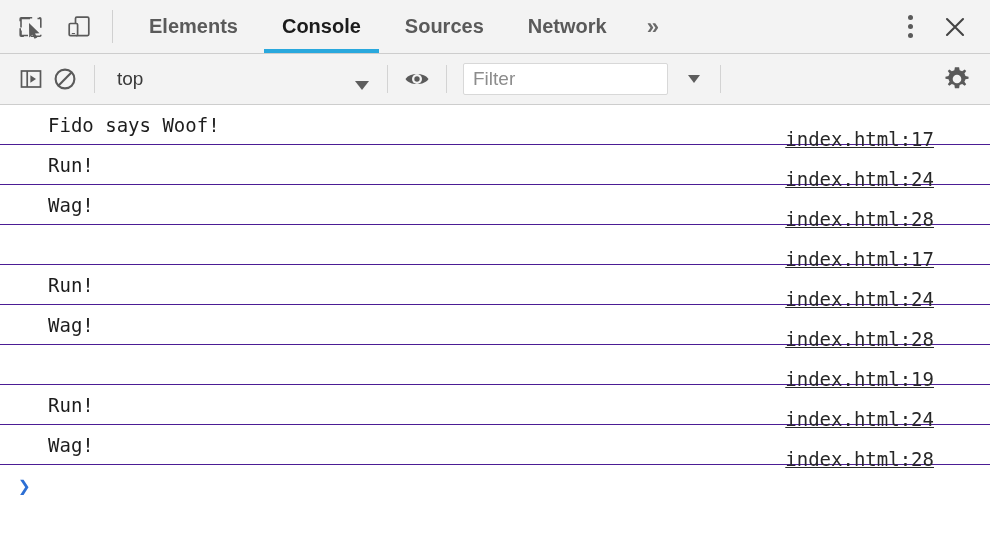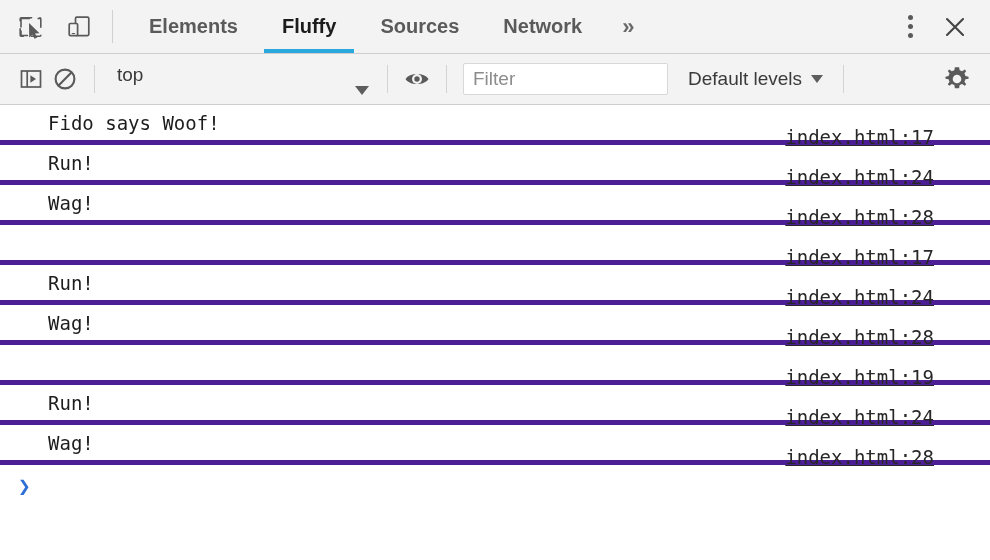--- a/index.html
+++ b/index.html
@@ -135,26 +135,25 @@
     cursor: pointer;
   }
   .fb-sep {
     width: 1px;
     height: 28px;
     background: #d3d3d3;
     margin: 0 12px;
   }
   .ctx-select {
     display: flex;
-    align-items: flex-start;
+    align-items: flex-end;
     width: 268px;
     cursor: pointer;
     padding-left: 10px;
     box-sizing: border-box;
-    flex-direction: column;
   }
   .ctx-label {
     font-size: 19px;
     color: #3a3a3a;
   }
   .caret {
     margin-left: auto;
     width: 0; height: 0;
     border-left: 7px solid transparent;
     border-right: 7px solid transparent;
@@ -203,21 +202,21 @@
     flex: 1;
     overflow: hidden;
     background: #fff;
     display: flex;
     flex-direction: column;
   }
   .msg-row {
     height: 40px;
     min-height: 40px;
     box-sizing: border-box;
-    border-bottom: 5px solid #4c1d95;
+    border-bottom: 1px solid #4c1d95;
     display: flex;
     align-items: center;
     padding-left: 14px;
     padding-right: 56px;
     position: relative;
   }
   .msg-text {
     font-family: "DejaVu Sans Mono", "Liberation Mono", monospace;
     font-size: 19px;
     color: #1d1d1d;
@@ -285,21 +284,21 @@
       </div>
     </div>
 
     <div class="vsep"></div>
 
     <div class="tabs">
       <div class="tab">
         <span>Elements</span>
       </div>
       <div class="tab active">
-        <span>Fluffy</span>
+        <span>Console</span>
       </div>
       <div class="tab">
         <span>Sources</span>
       </div>
       <div class="tab">
         <span>Network</span>
       </div>
       <div class="tab more">
         <span>»</span>
       </div>
@@ -350,21 +349,20 @@
         <circle cx="14" cy="13" r="5" fill="#f3f3f3"></circle>
         <circle cx="14" cy="13" r="2.7" fill="#5a5a5a"></circle>
       </svg>
     </div>
 
     <div class="fb-sep"></div>
 
     <input class="filter-input" type="text" placeholder="Filter" style="">
 
     <div class="levels">
-      <span class="levels-label">Default levels</span>
       <span class="caret-sm"></span>
     </div>
 
     <div class="fb-sep" style="margin-left:20px;"></div>
 
     <div class="gear-wrap">
       <svg width="30" height="30" viewBox="0 0 30 30">
         <path d="M15 3.2 l2.1 0 0.55 3.1 a8.9 8.9 0 0 1 2.5 1.05 l2.55-1.8 1.5 1.5 -1.8 2.55
                  a8.9 8.9 0 0 1 1.05 2.5 l3.1 0.55 0 2.1 -3.1 0.55 a8.9 8.9 0 0 1 -1.05 2.5
                  l1.8 2.55 -1.5 1.5 -2.55-1.8 a8.9 8.9 0 0 1 -2.5 1.05 l-0.55 3.1 -2.1 0

